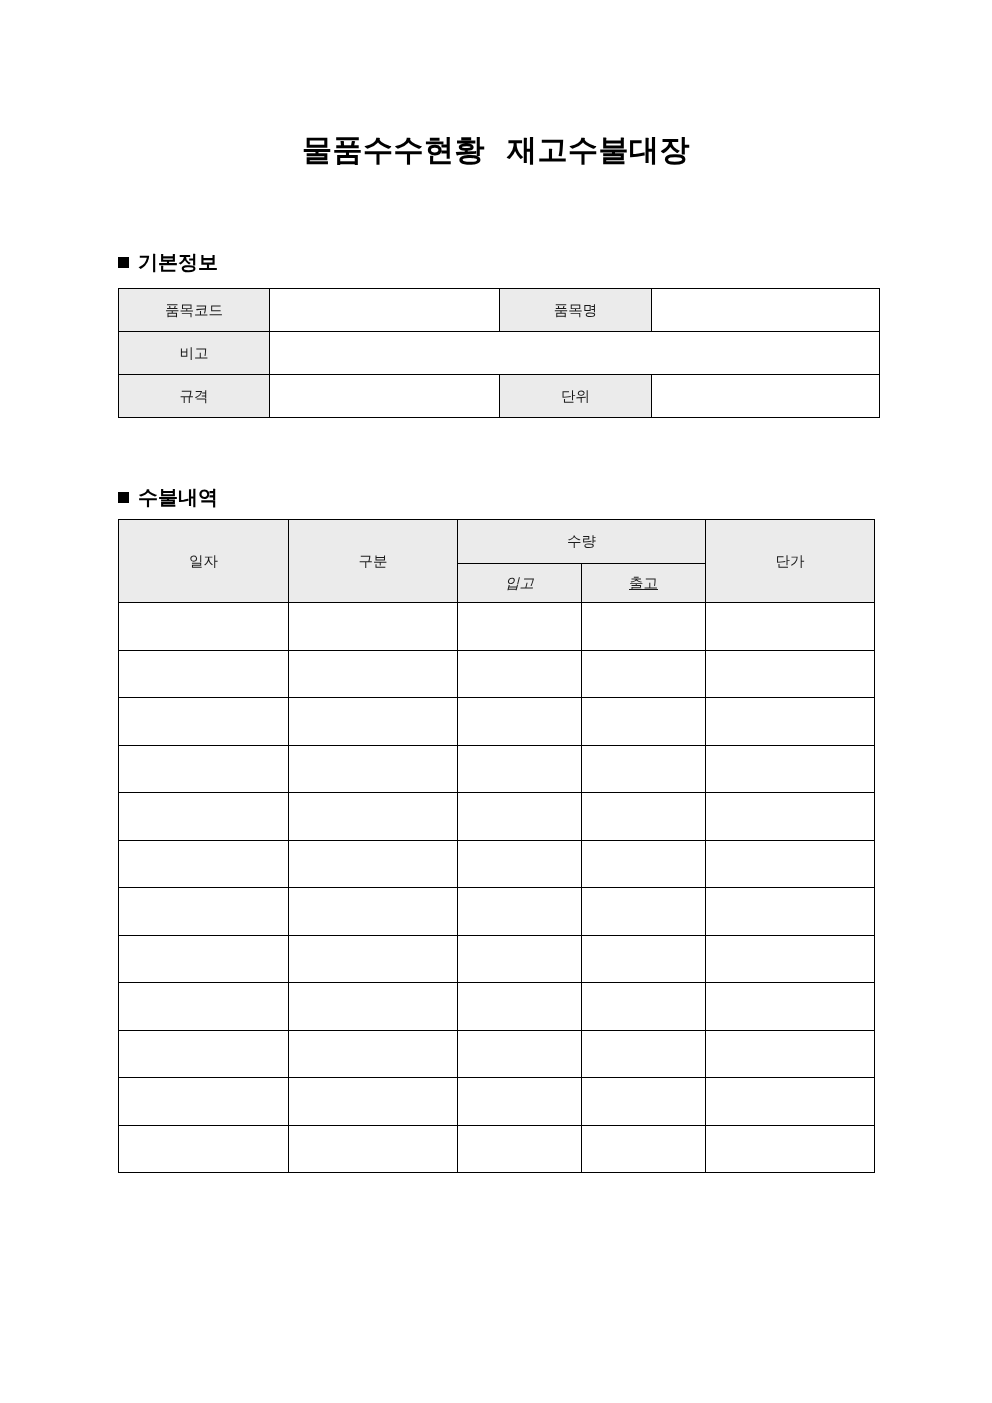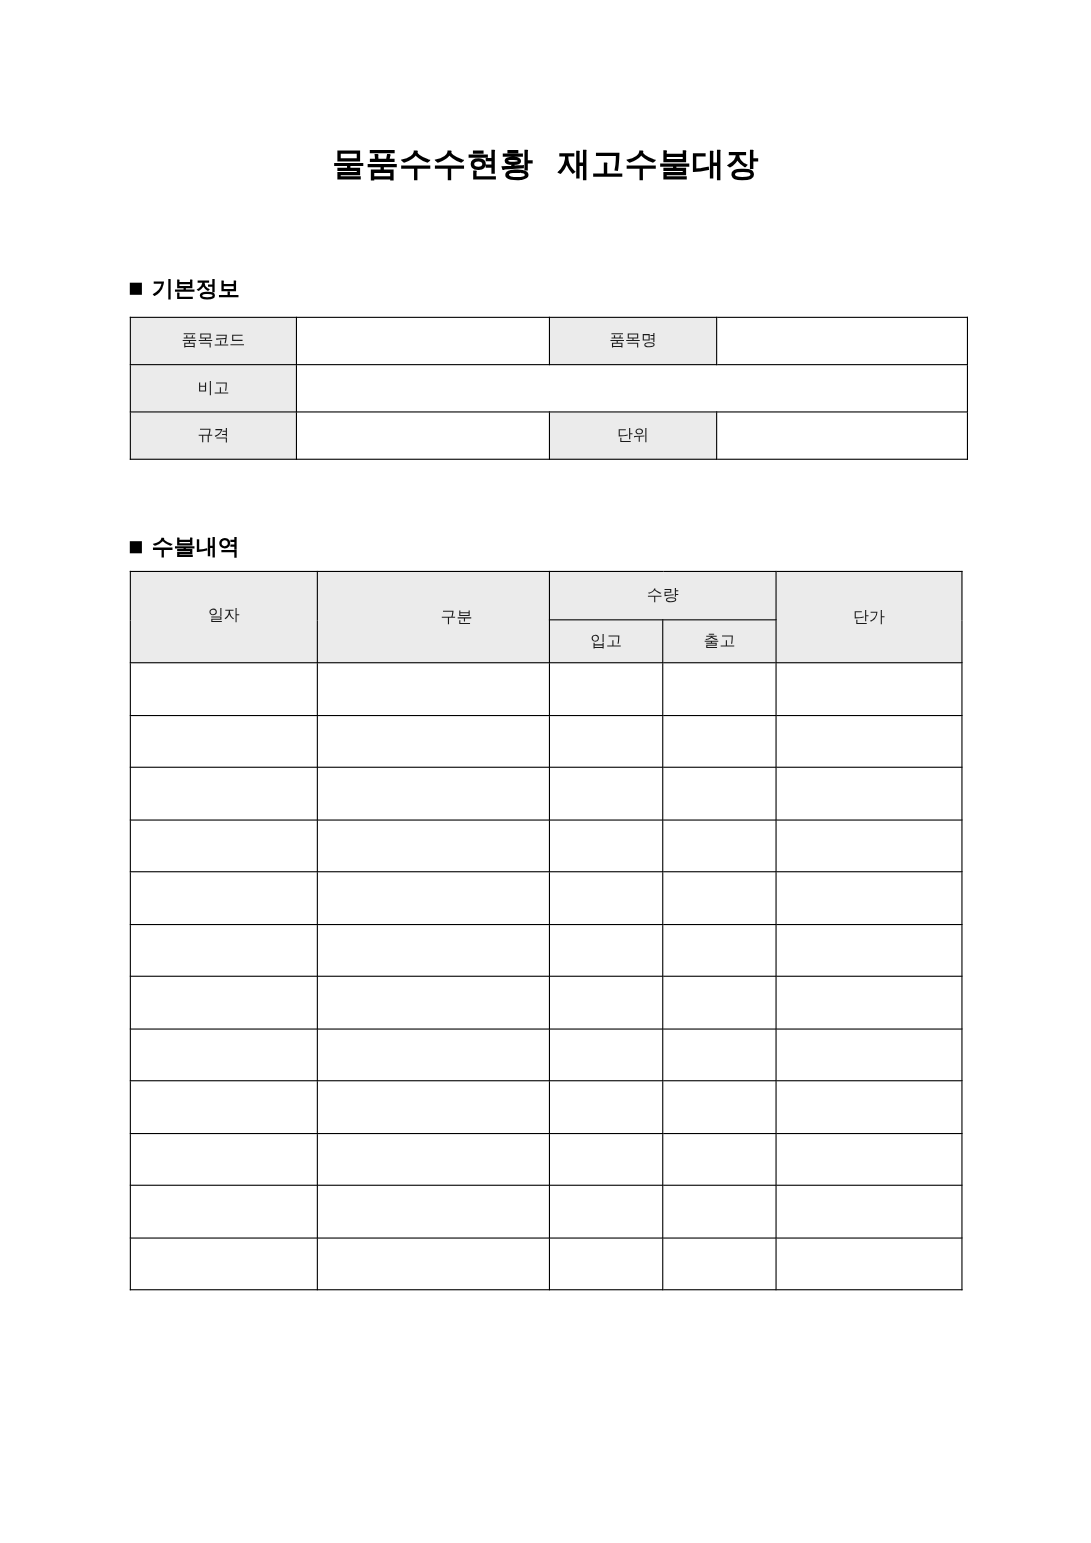--- a/index.html
+++ b/index.html
@@ -93,24 +93,24 @@
   #table-basic .c-val1 { width: 229px; }
   #table-basic .c-lbl2 { width: 151px; }
   #table-basic .c-val2 { width: 227px; }
 
   
   #table-ledger {
     top: 519px;
     width: 757px;
   }
   #table-ledger th { background: #ebebeb; font-weight: 400; text-align: center; }
-  #table-ledger th.h-date  { width: 169px; font-family: Liberation Mono, monospace; }
-  #table-ledger th.h-type  { width: 168px; padding-left: 42px; }
-  #table-ledger th.h-in    { width: 125px; }
-  #table-ledger th.h-out   { width: 127px; }
+  #table-ledger th.h-date  { width: 169px; }
+  #table-ledger th.h-type  { width: 168px; }
+  #table-ledger th.h-in    { width: 125px; font-style: italic; }
+  #table-ledger th.h-out   { width: 127px; text-decoration: underline; }
   #table-ledger th.h-price { width: 168px; }
   #table-ledger tr.hdr-top th { height: 43px; }
   #table-ledger tr.hdr-sub th { height: 38px; }
   #table-ledger tbody td { height: 46.5px; }
 </style>
 </head>
 <body>
 
 <div class="page">
 

